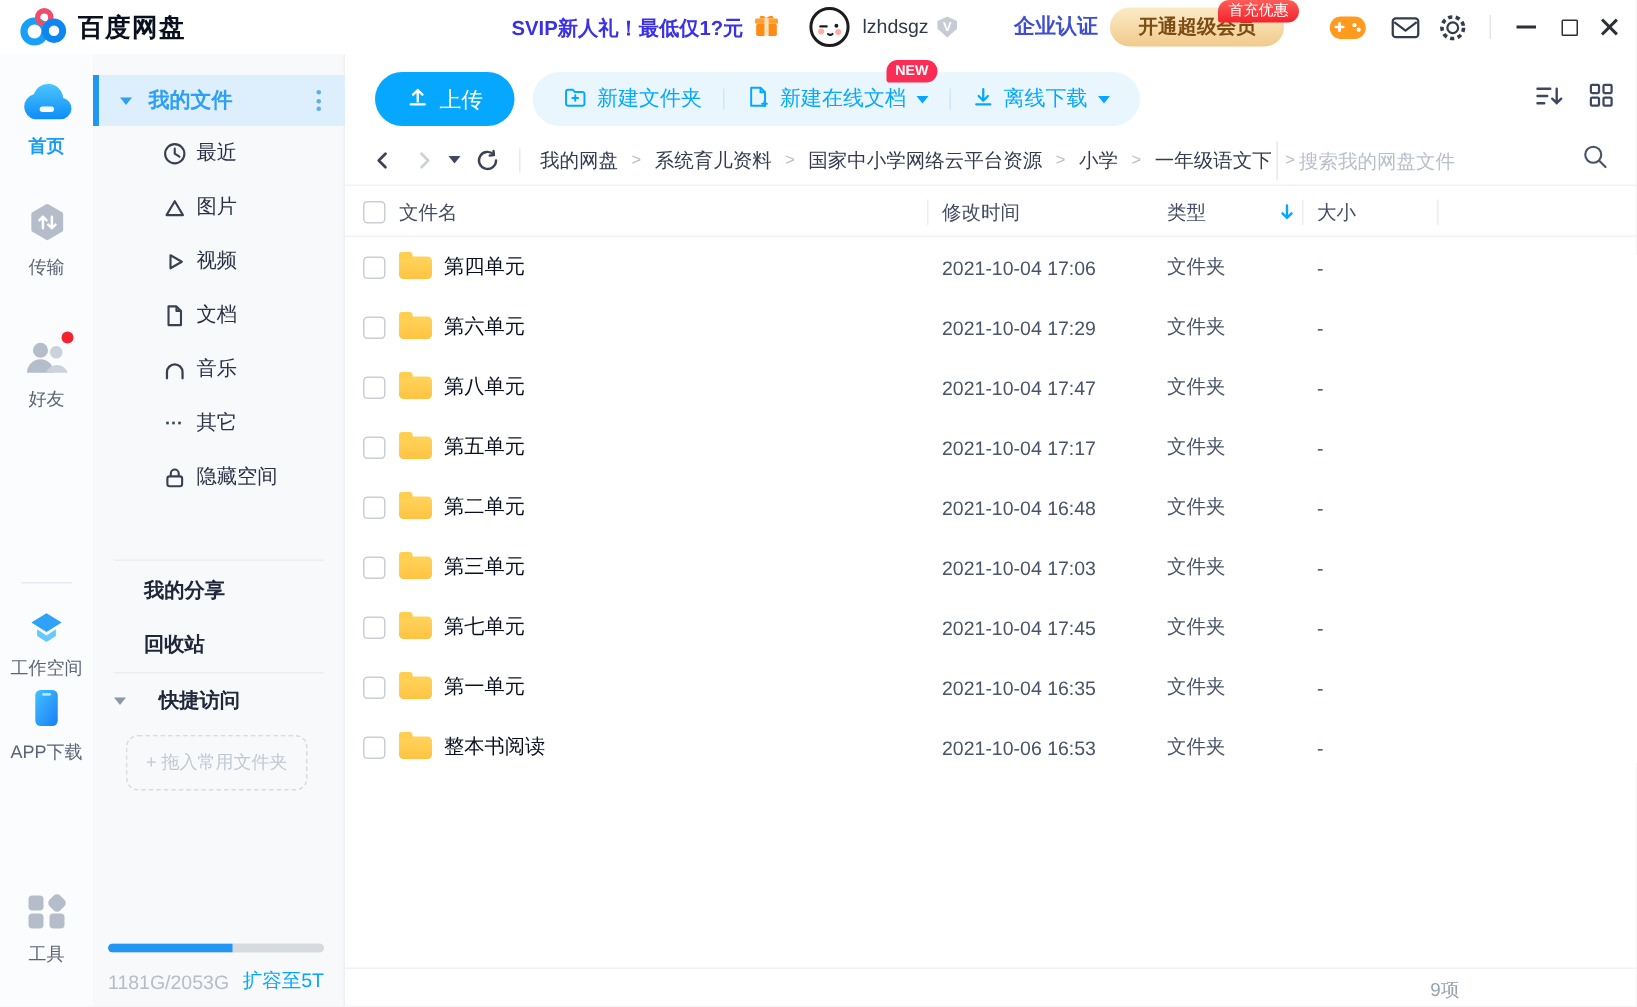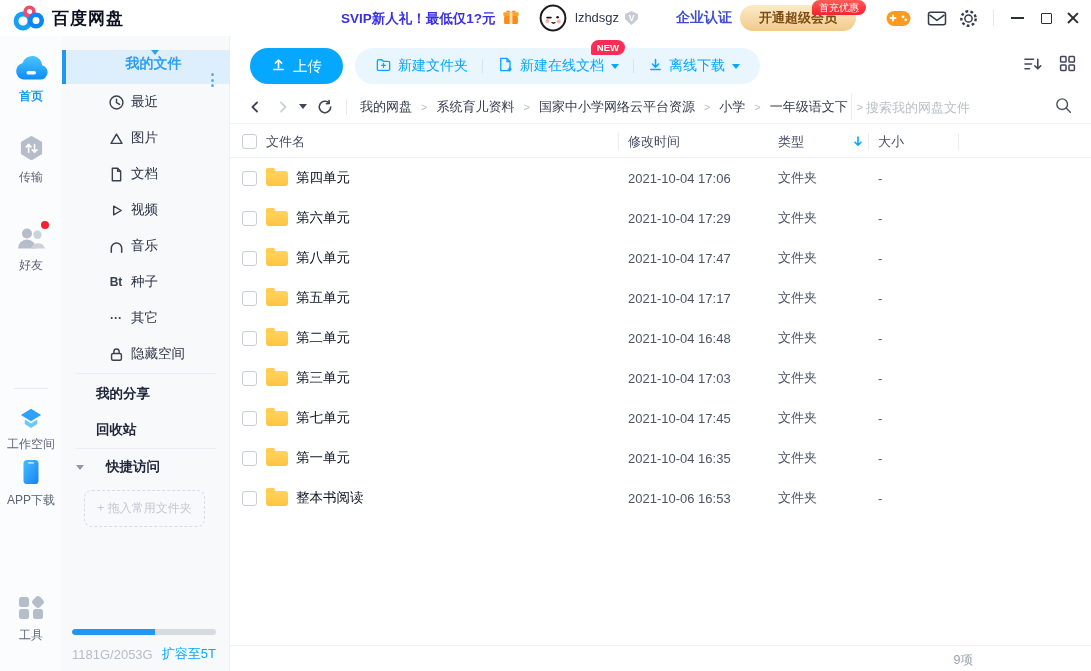--- a/index.html
+++ b/index.html
@@ -53,21 +53,21 @@
   .album-lens { width:17px; height:6.5px; border-radius:50%; background:linear-gradient(90deg,#2a2e8f,#7b2ee0,#1e9df5); }
   .tools-grid { width:24px; height:24px; position:relative; }
   .tools-grid i { position:absolute; width:10px; height:10px; background:#b6bdca; border-radius:2.5px; }
   .tools-grid i:nth-child(1){left:0;top:1px;} .tools-grid i:nth-child(2){right:0;top:1px;transform:rotate(45deg);border-radius:3px;}
   .tools-grid i:nth-child(3){left:0;bottom:1px;} .tools-grid i:nth-child(4){right:0;bottom:1px;}
 
   
   .sidebar { position:absolute; left:62px; top:36px; width:168px; height:635px; background:#f7f9fb; border-right:1px solid #eef0f4; }
   .sb-active {
     position:absolute; left:0; top:14px; width:168px; height:34px; background:#ddeffc;
-    border-left:4px solid #2196f3; display:flex; align-items:center; cursor:pointer;flex-direction:column;
+    border-left:4px solid #2196f3; display:flex; align-items:center; cursor:pointer;
   }
   .caret-down { width:0; height:0; border-left:4.5px solid transparent; border-right:4.5px solid transparent; border-top:5.5px solid #2f9ff6; }
   .sb-active .caret-down { margin-left:14px; }
   .sb-active .sb-active-label { margin-left:11px; font-size:14px; font-weight:bold; color:#2f9ff6; }
   .dots-v { margin-left:auto; margin-right:16px; display:flex; flex-direction:column; gap:2.5px; cursor:pointer; }
   .dots-v i { width:3px; height:3px; border-radius:50%; background:#5aaef2; }
   .sb-items { position:absolute; left:0; top:48px; width:168px; }
   .sb-item { height:36px; display:flex; align-items:center; cursor:pointer; }
   .sb-item .sic { width:18px; margin-left:45px; display:flex; justify-content:center; }
   .sb-item .slb { margin-left:6px; font-size:13.5px; color:#2b3245; }
@@ -320,45 +320,41 @@
         <span class="sic">
           <svg width="17" height="17" viewBox="0 0 18 18">
               <path d="M9 4.4l5.8 9.8H3.2z" fill="none" stroke="#39404f" stroke-width="1.5" stroke-linejoin="round"></path>
             </svg>
         </span>
         <span class="slb">图片</span>
       </div>
       <div class="sb-item">
         <span class="sic">
           <svg width="17" height="17" viewBox="0 0 18 18">
+              <path d="M6 4.4L14 9l-8 4.6z" fill="none" stroke="#39404f" stroke-width="1.5" stroke-linejoin="round"></path>
+            </svg>
+        </span>
+        <span class="slb">视频</span>
+      </div>
+      <div class="sb-item">
+        <span class="sic">
+          <svg width="17" height="17" viewBox="0 0 18 18">
               <path d="M4.6 2.4h5.6l3.2 3.2v10H4.6z" fill="none" stroke="#39404f" stroke-width="1.5" stroke-linejoin="round"></path>
               <path d="M10.2 2.4v3.2h3.2" fill="none" stroke="#39404f" stroke-width="1.5" stroke-linejoin="round"></path>
             </svg>
         </span>
         <span class="slb">文档</span>
       </div>
       <div class="sb-item">
         <span class="sic">
           <svg width="17" height="17" viewBox="0 0 18 18">
-              <path d="M6 4.4L14 9l-8 4.6z" fill="none" stroke="#39404f" stroke-width="1.5" stroke-linejoin="round"></path>
-            </svg>
-        </span>
-        <span class="slb">视频</span>
-      </div>
-      <div class="sb-item">
-        <span class="sic">
-          <svg width="17" height="17" viewBox="0 0 18 18">
               <path d="M3.5 15v-4.3a5.5 5.5 0 0 1 11 0V15" fill="none" stroke="#39404f" stroke-width="1.6" stroke-linecap="round"></path>
             </svg>
         </span>
         <span class="slb">音乐</span>
-      </div>
-      <div class="sb-item">
-        <span class="sic icon-txt">Bt</span>
-        <span class="slb">种子</span>
       </div>
       <div class="sb-item">
         <span class="sic icon-txt">···</span>
         <span class="slb">其它</span>
       </div>
       <div class="sb-item">
         <span class="sic">
           <svg width="17" height="17" viewBox="0 0 18 18">
               <rect x="3.8" y="8" width="10.4" height="7" rx="1.6" fill="none" stroke="#39404f" stroke-width="1.5"></rect>
               <path d="M6.2 8V6a2.8 2.8 0 0 1 5.6 0v2" fill="none" stroke="#39404f" stroke-width="1.5"></path>

